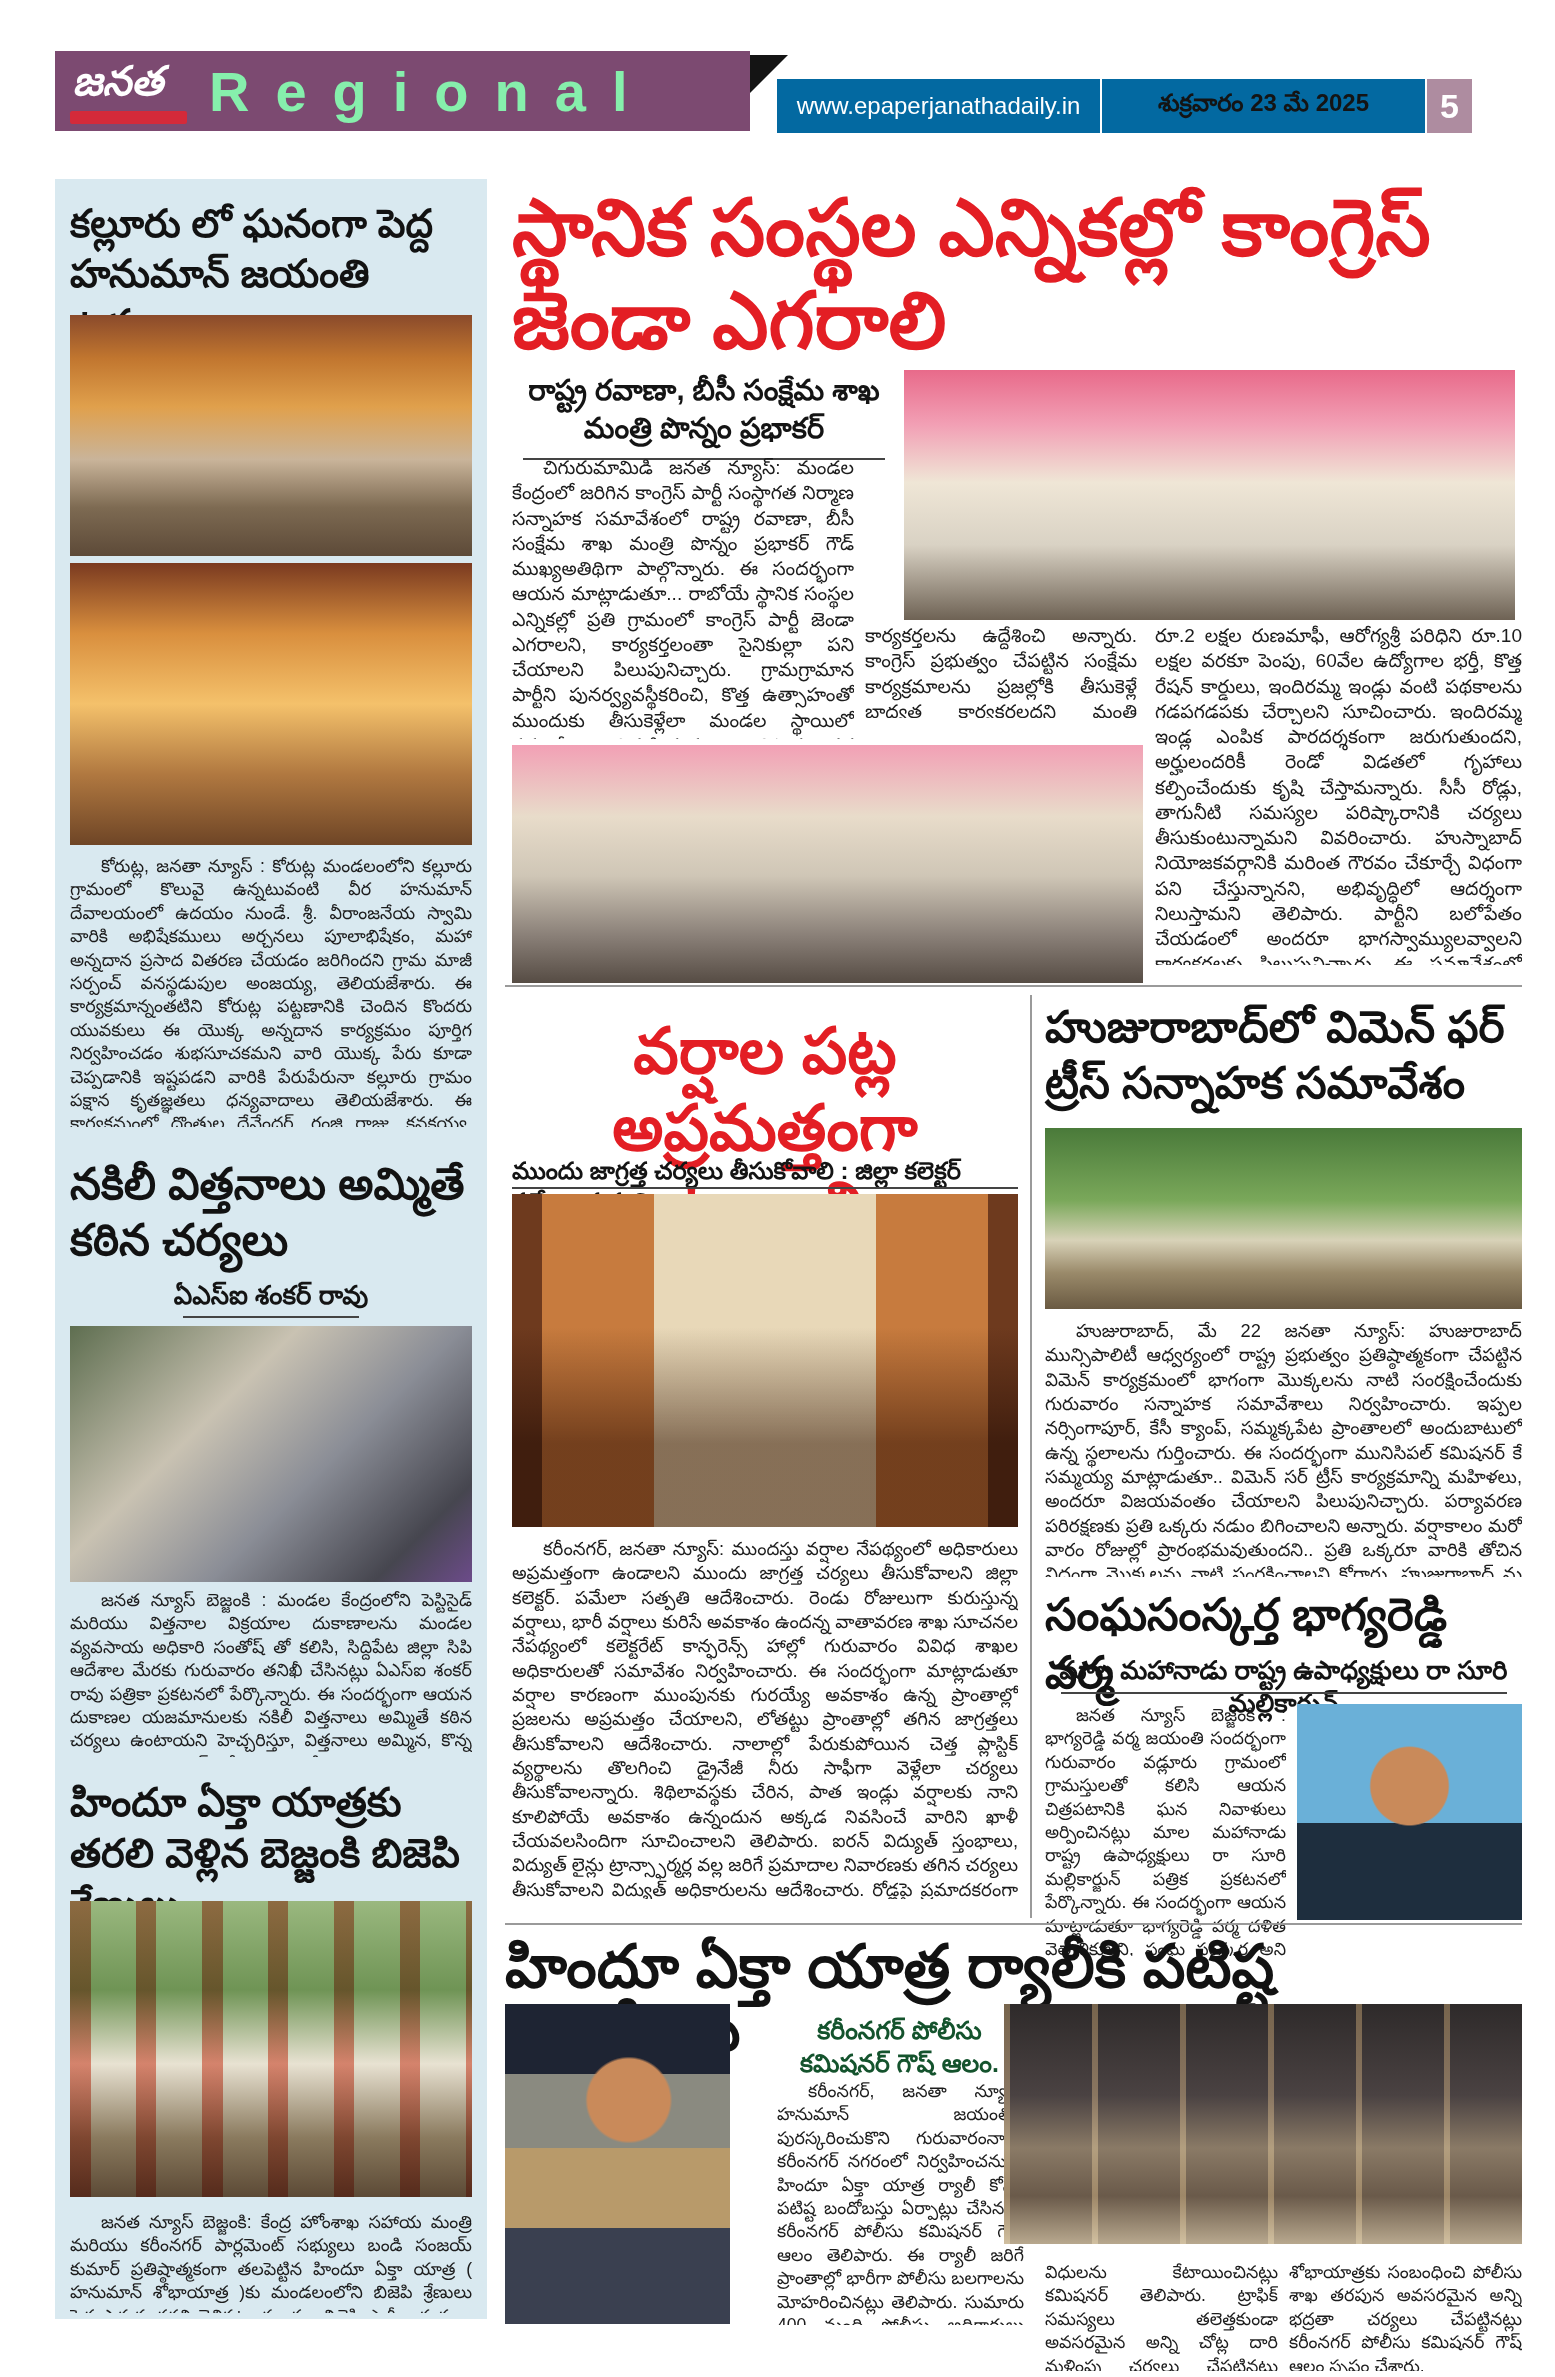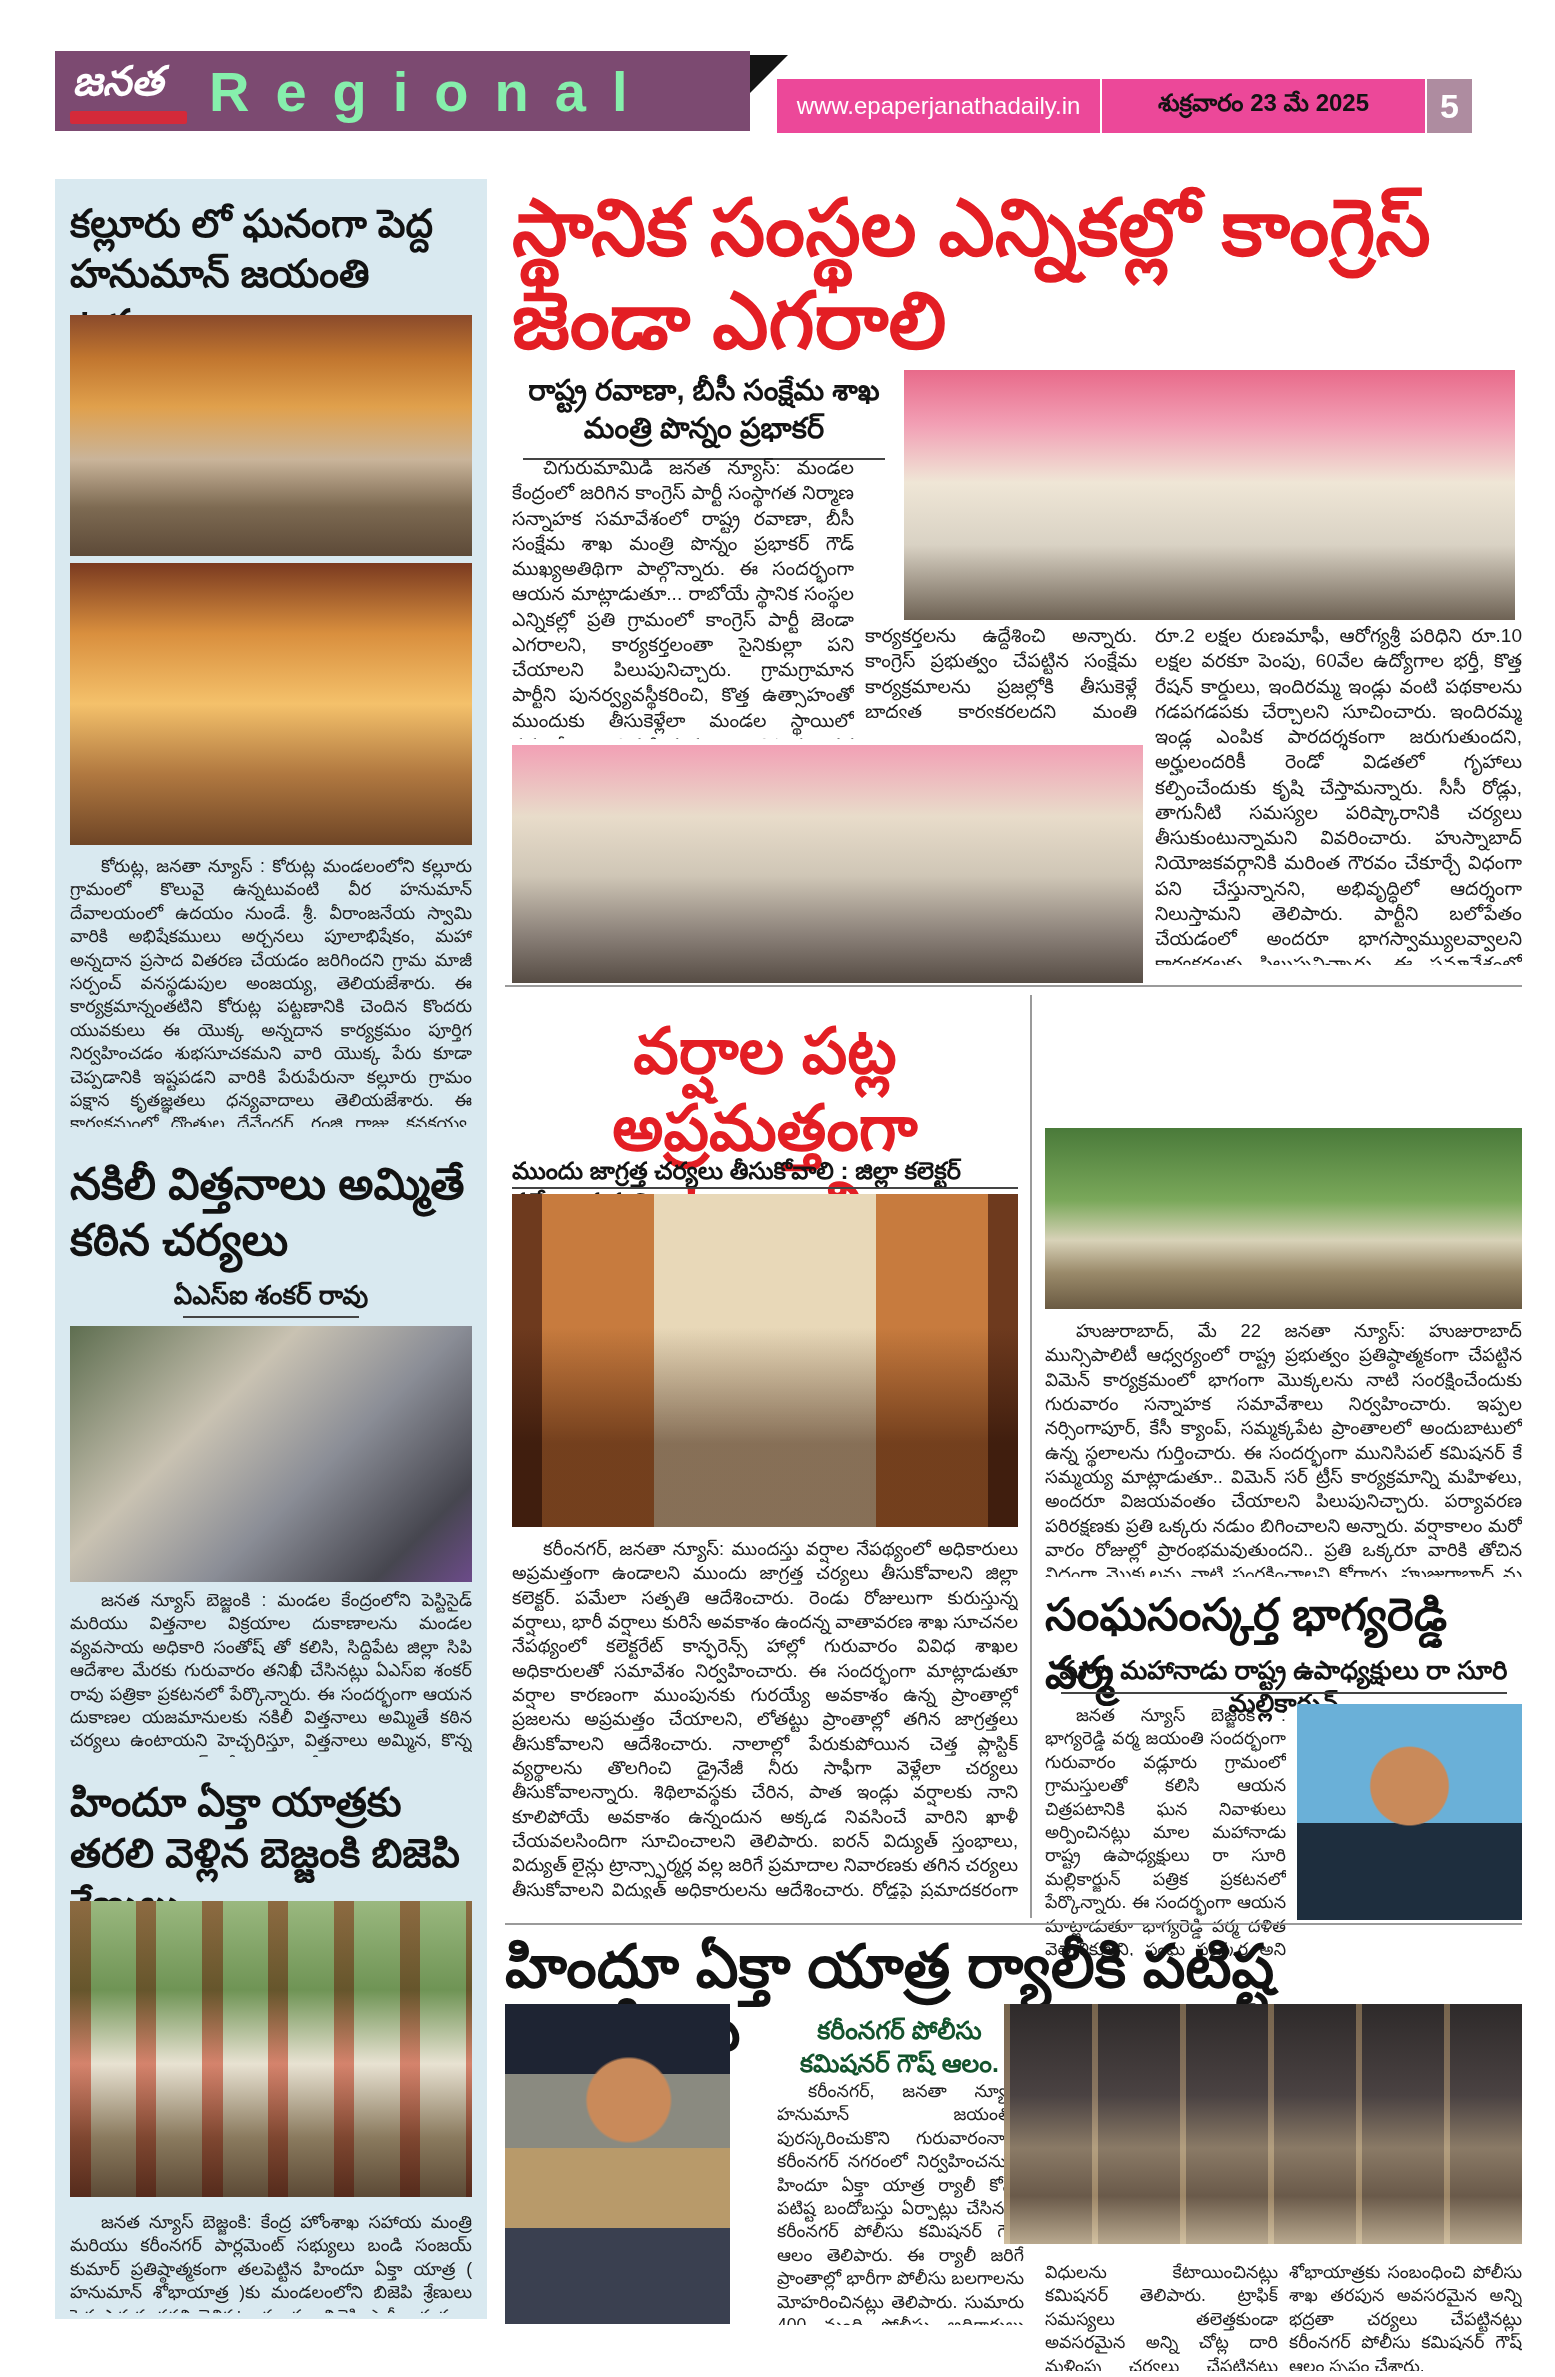--- a/index.html
+++ b/index.html
@@ -6,21 +6,21 @@
   #page{position:relative;width:1556px;height:2377px;background:#ffffff;overflow:hidden;
         font-family:"Liberation Sans","DejaVu Sans",sans-serif;color:#1c1c1c;}
   .abs{position:absolute;box-sizing:border-box;}
   
   .masthead{background:#7c4a71;}
   .brand{position:absolute;left:17.6px;top:7.3px;color:#ffffff;font-size:41px;font-weight:bold;font-style:italic;}
   .brand-strip{position:absolute;left:14.6px;bottom:7.3px;width:117px;height:12.4px;background:#d42a3a;border-radius:2.2px;}
   .section-title{position:absolute;left:154px;top:0;height:100%;display:flex;align-items:center;
                  color:#86efac;font-size:56px;font-weight:bold;letter-spacing:26px;}
   .fold{width:0;height:0;border-top:38px solid #141414;border-right:38px solid transparent;}
-  .band{background:#ec4899;display:flex;align-items:stretch;text-align:center;}
+  .band{background:#0369a1;display:flex;align-items:stretch;text-align:center;}
   .band .cell{flex:1;display:flex;align-items:center;justify-content:center;font-size:24px;}
   .band .cell.site{color:#ffffff;border-right:2.2px solid #ffffff;}
   .band .cell.date{color:#141414;font-weight:bold;}
   .pagenum{background:#ae8ca0;color:#ffffff;font-size:34px;font-weight:bold;
            display:flex;align-items:center;justify-content:center;}
   
   .bluepanel{background:#d9e9f0;}
   .hr{background:#9a9a9a;}
   .vr{background:#9a9a9a;}
   
@@ -94,20 +94,21 @@
   <div class="abs hr" style="left:505px;top:985px;width:1017px;height:1.5px;"></div>
 
   <div class="abs hl-red" style="left:512px;top:1013px;width:506px;font-size:64px;">వర్షాల పట్ల అప్రమత్తంగా ఉండాలి</div>
   <div class="abs byline" style="left:512px;top:1155px;width:506px;font-size:24px;text-align:left;">ముందు జాగ్రత్త చర్యలు తీసుకోవాలి : జిల్లా కలెక్టర్ పమేలా సత్పతి</div>
   <div class="abs" style="left:512px;top:1187px;width:506px;height:1.5px;background:#444;"></div>
   <div class="abs photo ph-wood" style="left:512px;top:1194px;width:506px;height:333px;"></div>
   <div class="abs body-txt" style="left:512px;top:1537px;width:506px;height:362px;font-size:18.3px;">కరీంనగర్, జనతా న్యూస్: ముందస్తు వర్షాల నేపథ్యంలో అధికారులు అప్రమత్తంగా ఉండాలని ముందు జాగ్రత్త చర్యలు తీసుకోవాలని జిల్లా కలెక్టర్. పమేలా సత్పతి ఆదేశించారు. రెండు రోజులుగా కురుస్తున్న వర్షాలు, భారీ వర్షాలు కురిసే అవకాశం ఉందన్న వాతావరణ శాఖ సూచనల నేపథ్యంలో కలెక్టరేట్ కాన్ఫరెన్స్ హాల్లో గురువారం వివిధ శాఖల అధికారులతో సమావేశం నిర్వహించారు. ఈ సందర్భంగా మాట్లాడుతూ వర్షాల కారణంగా ముంపునకు గురయ్యే అవకాశం ఉన్న ప్రాంతాల్లో ప్రజలను అప్రమత్తం చేయాలని, లోతట్టు ప్రాంతాల్లో తగిన జాగ్రత్తలు తీసుకోవాలని ఆదేశించారు. నాలాల్లో పేరుకుపోయిన చెత్త ప్లాస్టిక్ వ్యర్థాలను తొలగించి డ్రైనేజీ నీరు సాఫీగా వెళ్లేలా చర్యలు తీసుకోవాలన్నారు. శిథిలావస్థకు చేరిన, పాత ఇండ్లు వర్షాలకు నాని కూలిపోయే అవకాశం ఉన్నందున అక్కడ నివసించే వారిని ఖాళీ చేయవలసిందిగా సూచించాలని తెలిపారు. ఐరన్ విద్యుత్ స్తంభాలు, విద్యుత్ లైన్లు ట్రాన్స్ఫార్మర్ల వల్ల జరిగే ప్రమాదాల నివారణకు తగిన చర్యలు తీసుకోవాలని విద్యుత్ అధికారులను ఆదేశించారు. రోడ్లపై ప్రమాదకరంగా ఏర్పడిన గుంతలను పూడ్చాలని రోడ్లు భవనాల శాఖ అధికారులకు సూచించారు. మున్సిపల్ శాఖలోని డిఆర్ఎఫ్ టీం అప్రమత్తంగా ఉండాలన్నారు. అగ్నిమాపక శాఖ ఆధ్వర్యంలో ఆపదమిత్ర శిక్షణ పొందిన వాలంటీర్లను వినియోగించుకోవాలని సూచించారు. సీజనల్ వ్యాధులు వచ్చే అవకాశం ఉండడంతో అన్ని ప్రభుత్వ ఆసుపత్రుల్లో సిబ్బంది అందుబాటులో ఉండాలని అవసరమైన మందులు సిద్ధంగా ఉంచుకోవాలని సూచించారు. గ్రామాల్లో పారిశుధ్యం మెరుగుపరచాలని అన్నారు. ఈ సమావేశంలో రెవిన్యూ డివిజనల్ అధికారి మహేశ్వర్, జిల్లా సన్నతాధికారులు పాల్గొన్నారు.</div>
 
   <div class="abs vr" style="left:1030px;top:995px;width:1.5px;height:923px;"></div>
 
+  <div class="abs hl-black" style="left:1045px;top:999px;width:477px;font-size:44px;">హుజురాబాద్‌లో విమెన్ ఫర్ ట్రీస్ సన్నాహక సమావేశం</div>
   <div class="abs photo ph-trees" style="left:1045px;top:1128px;width:477px;height:181px;"></div>
   <div class="abs body-txt" style="left:1045px;top:1319px;width:477px;height:258px;font-size:18.3px;">హుజురాబాద్, మే 22 జనతా న్యూస్: హుజురాబాద్ మున్సిపాలిటీ ఆధ్వర్యంలో రాష్ట్ర ప్రభుత్వం ప్రతిష్ఠాత్మకంగా చేపట్టిన విమెన్ కార్యక్రమంలో భాగంగా మొక్కలను నాటి సంరక్షించేందుకు గురువారం సన్నాహక సమావేశాలు నిర్వహించారు. ఇప్పల నర్సింగాపూర్, కేసీ క్యాంప్, సమ్మక్కపేట ప్రాంతాలలో అందుబాటులో ఉన్న స్థలాలను గుర్తించారు. ఈ సందర్భంగా మునిసిపల్ కమిషనర్ కే సమ్మయ్య మాట్లాడుతూ.. విమెన్ సర్ ట్రీస్ కార్యక్రమాన్ని మహిళలు, అందరూ విజయవంతం చేయాలని పిలుపునిచ్చారు. పర్యావరణ పరిరక్షణకు ప్రతి ఒక్కరు నడుం బిగించాలని అన్నారు. వర్షాకాలం మరో వారం రోజుల్లో ప్రారంభమవుతుందని.. ప్రతి ఒక్కరూ వారికి తోచిన విధంగా మొక్కలను నాటి సంరక్షించాలని కోరారు. హుజురాబాద్ ను హరిత హుజురాబాద్ గా తీర్చిదిద్దాలని అన్నారు. ఈ కార్యక్రమంలో మునిసిపల్ ఇంజనీర్ సాంబరాజు, మేనేజర్ భూపాల్ రెడ్డి, రెవిన్యూ ఇన్స్పెక్టర్లు శ్రీకాంత్ , రషీద్, వార్డు అధికారులు, సానిటరీ జవాన్లు, మెప్మా సిబ్బంది, మహిళా సంఘాల ప్రతినిధులు పాల్గొన్నారు.</div>
 
   <div class="abs hl-black" style="left:1045px;top:1586px;width:477px;font-size:45px;">సంఘసంస్కర్త భాగ్యరెడ్డి వర్మ</div>
   <div class="abs byline" style="left:1045px;top:1654px;width:477px;font-size:25.6px;">మాల మహానాడు రాష్ట్ర ఉపాధ్యక్షులు రా సూరి మల్లికార్జున్</div>
   <div class="abs" style="left:1061px;top:1692px;width:446px;height:1.5px;background:#444;"></div>
   <div class="abs body-txt" style="left:1045px;top:1704px;width:241px;height:252px;font-size:17.6px;">జనత న్యూస్ బెజ్జంకి : భాగ్యరెడ్డి వర్మ జయంతి సందర్భంగా గురువారం వడ్లూరు గ్రామంలో గ్రామస్తులతో కలిసి ఆయన చిత్రపటానికి ఘన నివాళులు అర్పించినట్లు మాల మహానాడు రాష్ట్ర ఉపాధ్యక్షులు రా సూరి మల్లికార్జున్ పత్రిక ప్రకటనలో పేర్కొన్నారు. ఈ సందర్భంగా ఆయన మాట్లాడుతూ భాగ్యరెడ్డి వర్మ దళిత వైతాళికులని, సంఘ సంస్కర్త అని కొనియాడారు. దళిత ప్రజల్లో హరికథలు, ఉపన్యాసాల ద్వారా చైతన్యం తీసుకొచ్చారని, బాలికల విద్యను ప్రోత్సహించారని పేర్కొన్నారు.</div>
   <div class="abs photo ph-portrait" style="left:1297px;top:1704px;width:225px;height:216px;"></div>
 
   <div class="abs hr" style="left:505px;top:1923px;width:1017px;height:1.5px;"></div>

